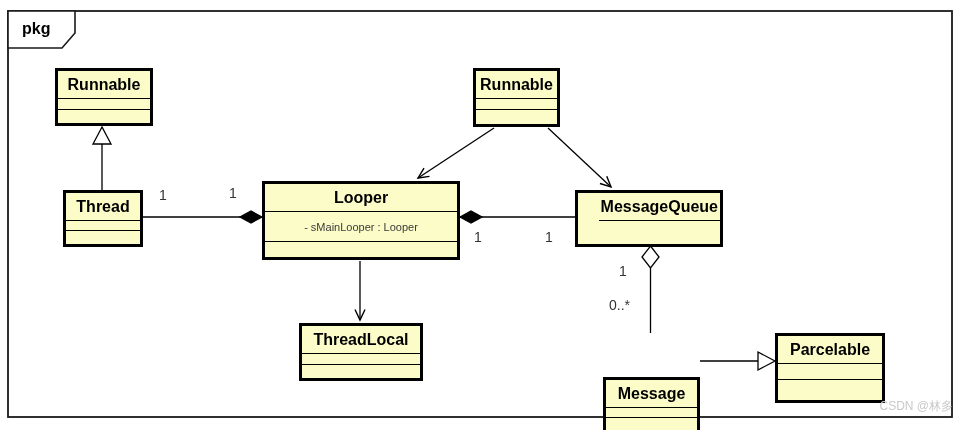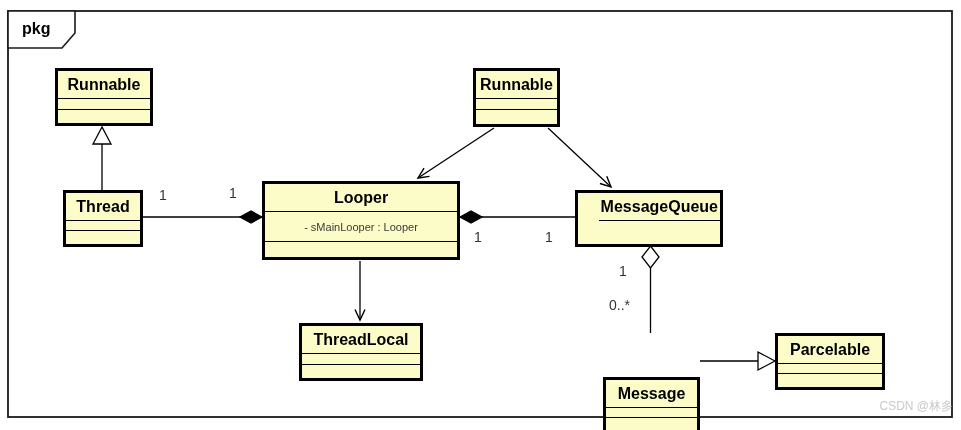--- a/index.html
+++ b/index.html
@@ -174,21 +174,21 @@
     <div class="uml-comp-a"></div>
     <div class="uml-comp-b"></div>
   </div>
 
   <div class="uml-class" style="left:603px; top:333px; width:97px; height:57px;margin-top:44px;">
     <div class="uml-title">Message</div>
     <div class="uml-comp-a"></div>
     <div class="uml-comp-b"></div>
   </div>
 
-  <div class="uml-class" style="left:775px; top:333px; width:110px; height:57px;">
+  <div class="uml-class" style="left:775px; top:333px; width:110px; height:70px;">
     <div class="uml-title">Parcelable</div>
     <div class="uml-comp-a"></div>
     <div class="uml-comp-b"></div>
   </div>
 
   <span class="mult-label" style="left:159px; top:187px;">1</span>
   <span class="mult-label" style="left:229px; top:185px;">1</span>
   <span class="mult-label" style="left:474px; top:229px;">1</span>
   <span class="mult-label" style="left:545px; top:229px;">1</span>
   <span class="mult-label" style="left:619px; top:263px;">1</span>

